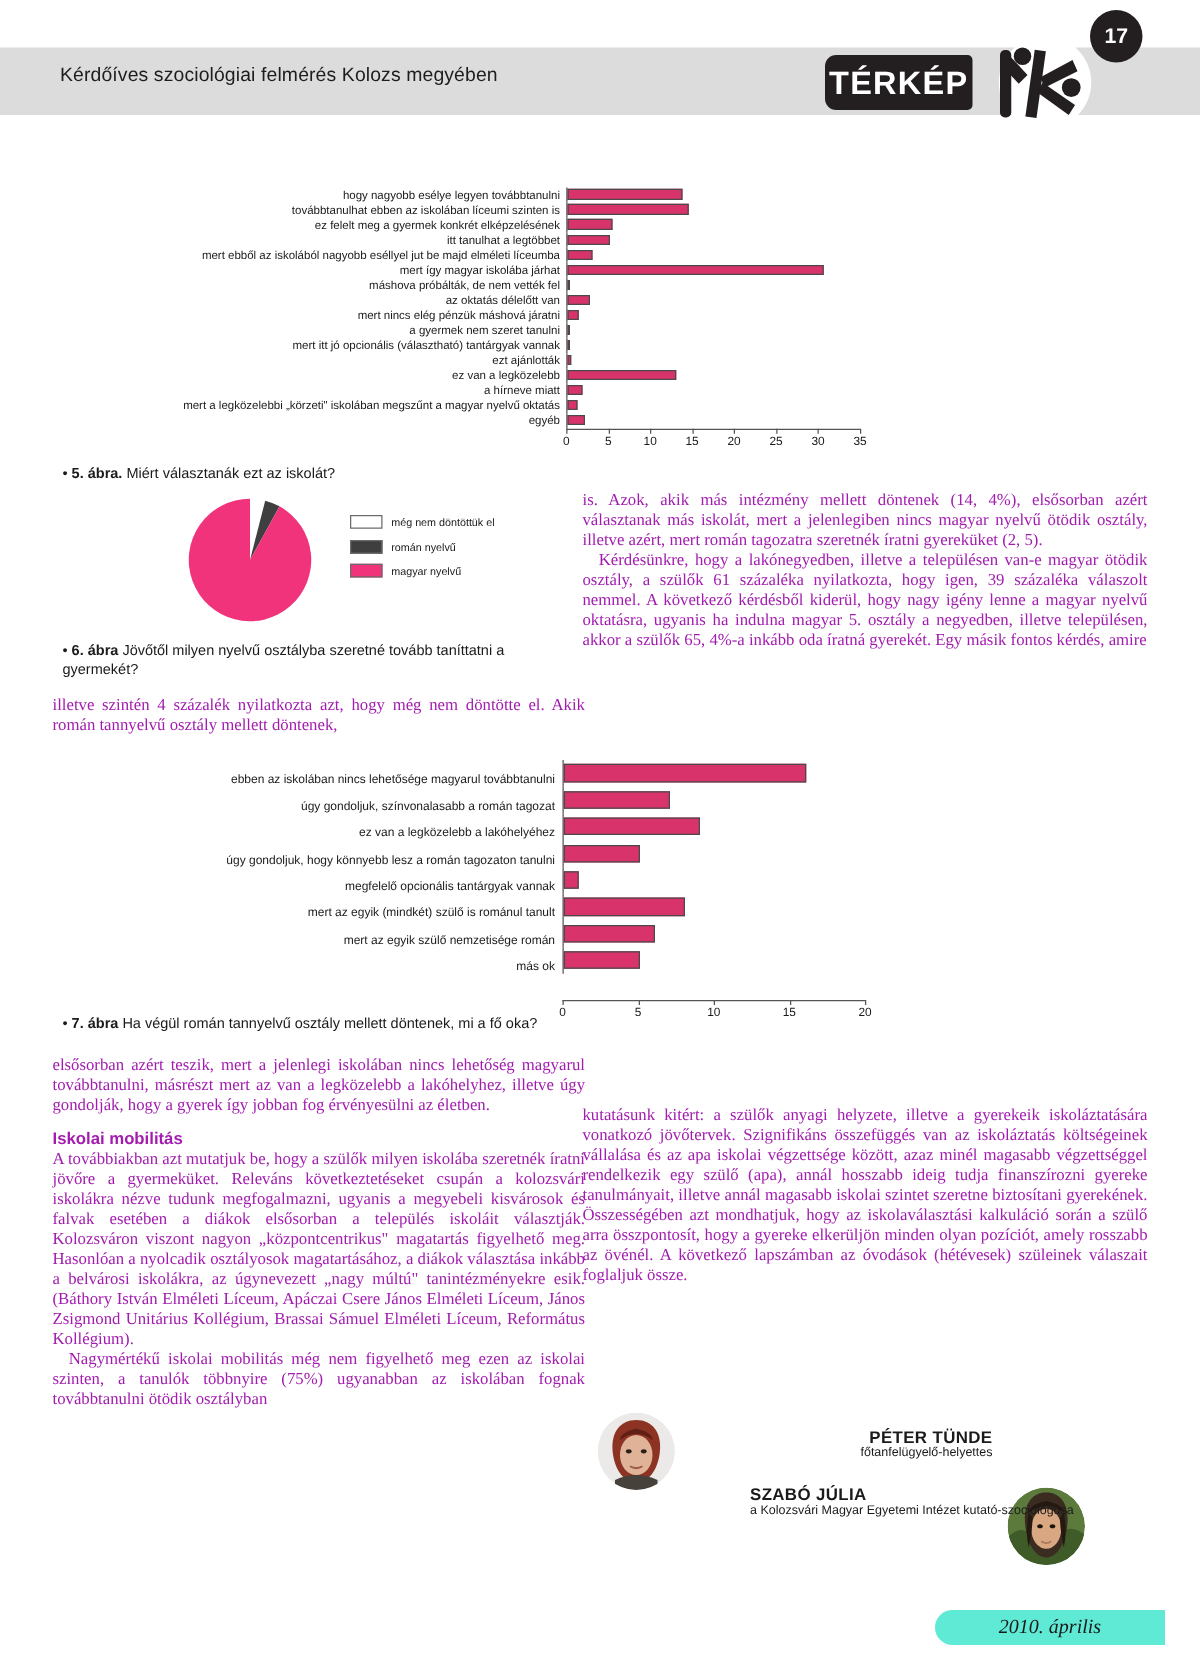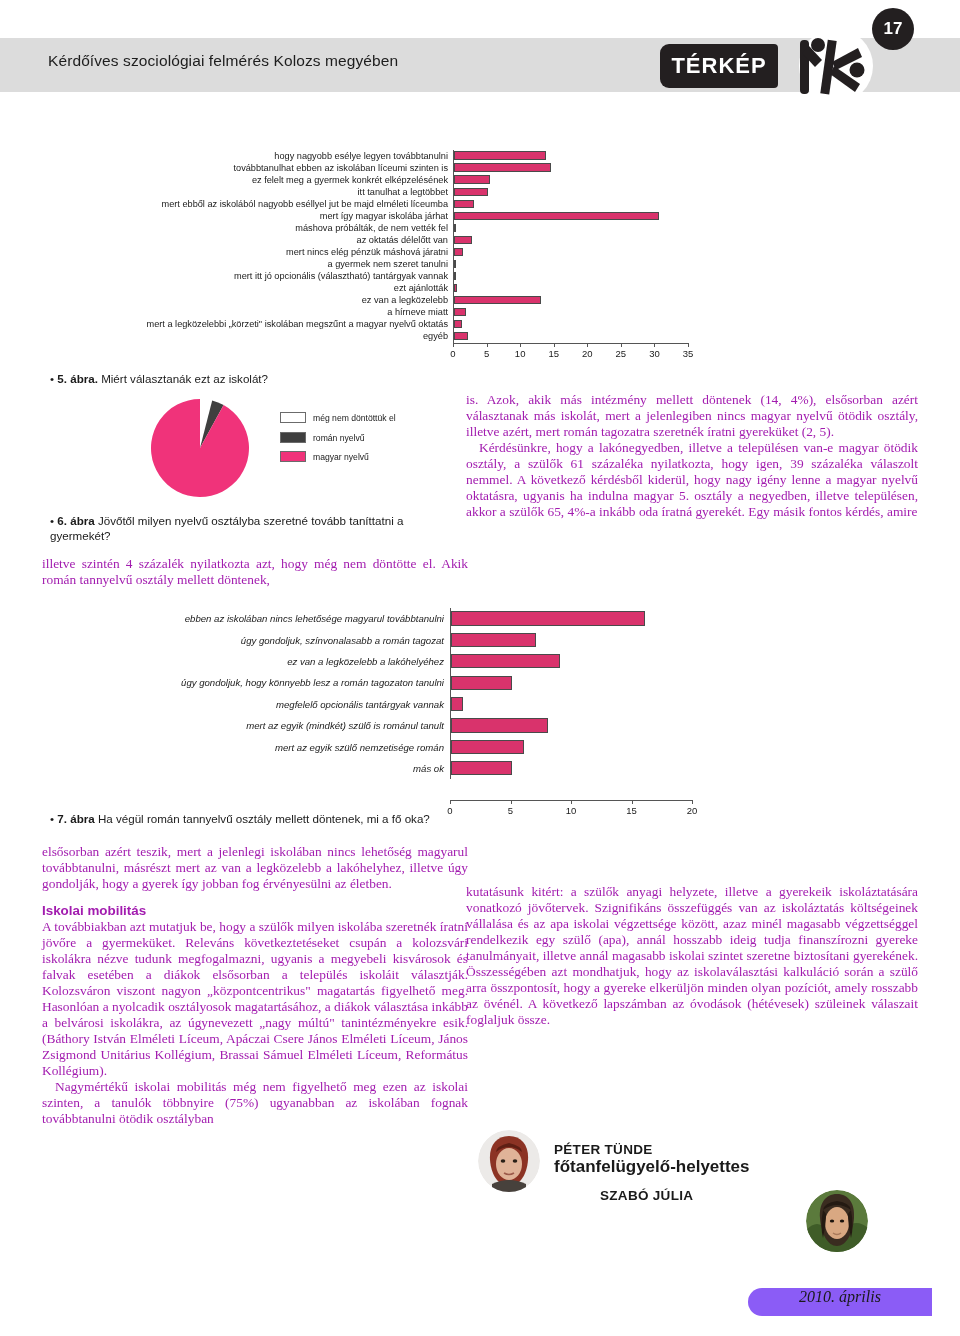--- a/index.html
+++ b/index.html
@@ -25,21 +25,21 @@
   }
   .terkep-badge {
     position:absolute; left:660px; top:44px;
     width:118px; height:44px;
     background:#231f20;
     border-radius:9px 4px 4px 9px;
     display:flex; align-items:center; justify-content:center;
   }
   .terkep-badge span {
     font-family:"Liberation Sans", sans-serif;
-    font-weight:bold; font-size:22px; color:#fff; letter-spacing:1px;
+    font-weight:bold; font-size:26px; color:#fff; letter-spacing:1px;
   }
   .logo-mk {
     position:absolute; left:788px; top:26px; width:92px; height:78px;
   }
   .page-num {
     position:absolute; left:872px; top:8px;
     width:42px; height:42px; border-radius:50%;
     background:#231f20; color:#fff;
     display:flex; align-items:center; justify-content:center;
     font-family:"Liberation Sans", sans-serif;
@@ -98,21 +98,21 @@
   
   .pie-wrap { position:absolute; left:150px; top:398px; width:300px; height:108px; }
   .pie { position:absolute; left:0; top:0; width:100px; height:100px; }
   .pie-legend { position:absolute; left:130px; top:14px; }
   .leg-row { display:flex; align-items:flex-end; margin-bottom:8.5px; }
   .leg-sw { width:26px; height:11px; border:0.8px solid #6b6b6b; margin-right:7px; }
   .leg-txt { font-family:"Liberation Sans", sans-serif; font-size:8.6px; color:#1a1a1a; }
 
   
   .chart7 { position:absolute; left:40px; top:608px; width:700px; height:200px; }
-  .c7-row { display:flex; align-items:center; height:21.4px;font-style:italic; }
+  .c7-row { display:flex; align-items:flex-end; height:21.4px; }
   .c7-label {
     width:410px; text-align:right; padding-right:6px;
     font-family:"Liberation Sans", sans-serif;
     font-size:9.6px; color:#1a1a1a; white-space:nowrap;
   }
   .c7-track { position:relative; width:260px; height:21.4px; border-left:1px solid #555; }
   .c7-bar {
     position:absolute; left:0; top:3.4px; height:14.2px;
     background:#d9336c; border:0.9px solid #4a4a4a;
   }
@@ -136,34 +136,34 @@
   .bodytext h3 {
     margin:11px 0 0 0;
     font-family:"Liberation Sans", sans-serif;
     font-size:13.4px; font-weight:bold;
   }
   #col-right-top { position:absolute; left:466px; top:392px; width:452px; }
   #col-left-bottom { position:absolute; left:42px; top:844px; width:426px; }
   #col-right-bottom { position:absolute; left:466px; top:884px; width:452px; }
 
   
-  .sig { font-family:"Liberation Sans", sans-serif; color:#1a1a1a; }
+  .sig { font-family:"Liberation Sans", sans-serif; color:#1a1a1a;text-align:right; }
   .sig-name { font-weight:bold; font-size:13.5px; letter-spacing:.3px; }
-  .sig-role { font-weight:bold; font-size:17px; }
+  .sig-role { font-weight:normal; font-size:10px; }
   #sig1 { position:absolute; left:554px; top:1142px; width:240px; }
   #sig2 { position:absolute; left:600px; top:1188px; width:260px; text-align:left; }
   .avatar { position:absolute; border-radius:50%; overflow:hidden; }
   #av1 { left:478px; top:1130px; width:62px; height:62px; }
   #av2 { left:806px; top:1190px; width:62px; height:62px; }
 
   .date-pill {
     position:absolute; left:748px; top:1288px;
     width:184px; height:28px;
-    background:#8b5cf6; border-radius:20px 0 0 20px;
-    display:flex; justify-content:center;
+    background:#5eead4; border-radius:20px 0 0 20px;
+    display:flex; align-items:center; justify-content:center;
   }
   .date-pill span {
     font-family:"Liberation Serif", serif;
     font-size:16px; font-style:italic; color:#1a1a1a;
   }
 </style>
 </head>
 <body>
 
 <div class="header"></div>
@@ -459,17 +459,18 @@
     <path d="M17 20 Q31 10 45 20 Q44 13 31 11 Q18 13 17 20 Z" fill="#241a12"></path>
     <path d="M17 20 Q14 36 17 48 Q20 34 20 24 Z" fill="#241a12"></path>
     <path d="M45 20 Q48 36 45 48 Q42 34 42 24 Z" fill="#241a12"></path>
     <ellipse cx="26" cy="31" rx="2.2" ry="1.6" fill="#1c140d"></ellipse>
     <ellipse cx="36" cy="31" rx="2.2" ry="1.6" fill="#1c140d"></ellipse>
     <path d="M27 43 Q31 46 35 43" stroke="#a8795a" stroke-width="1.5" fill="none"></path>
   </svg>
 </div>
 <div class="sig" id="sig2">
   <div class="sig-name">SZABÓ JÚLIA</div>
+  <div class="sig-role">a Kolozsvári Magyar Egyetemi Intézet kutató-szociológusa</div>
 </div>
 
 <div class="date-pill">
   <span>2010. április</span>
 </div>
 
 </body></html>

